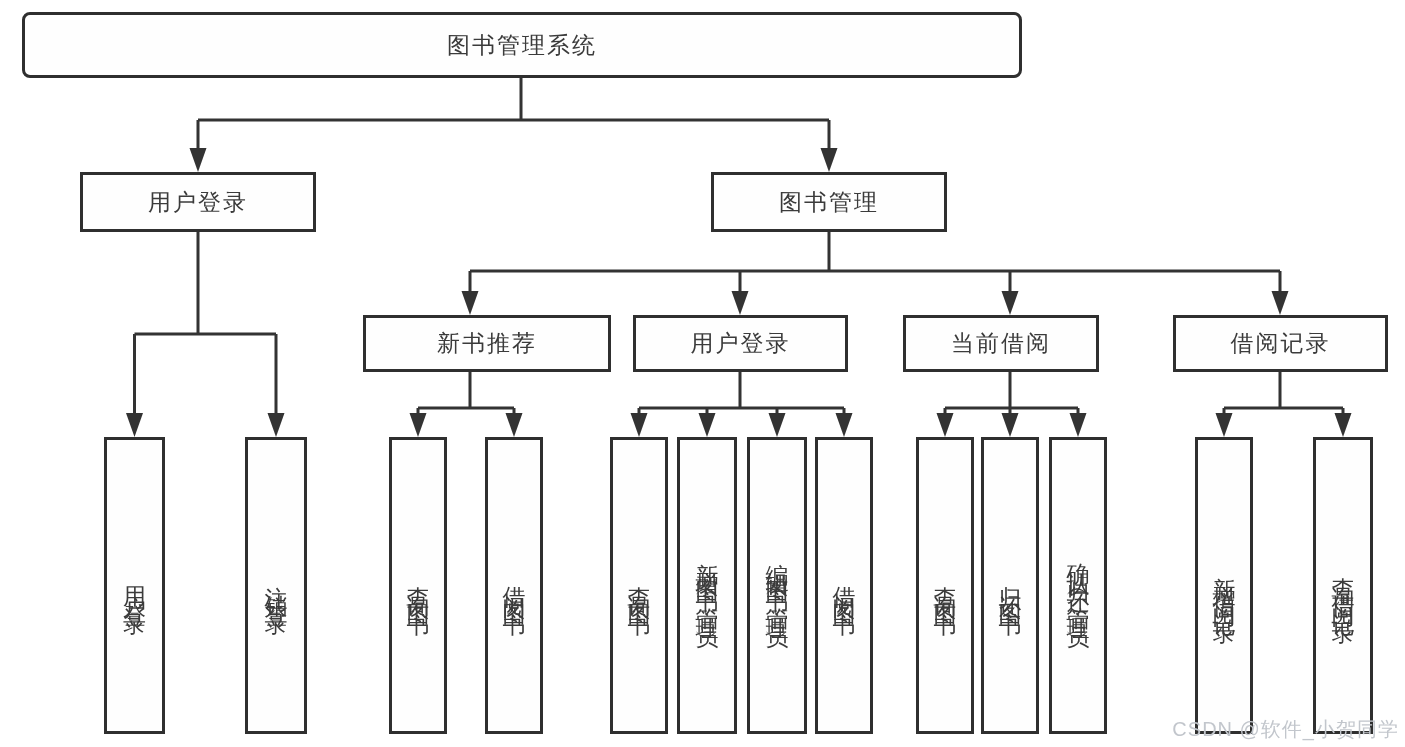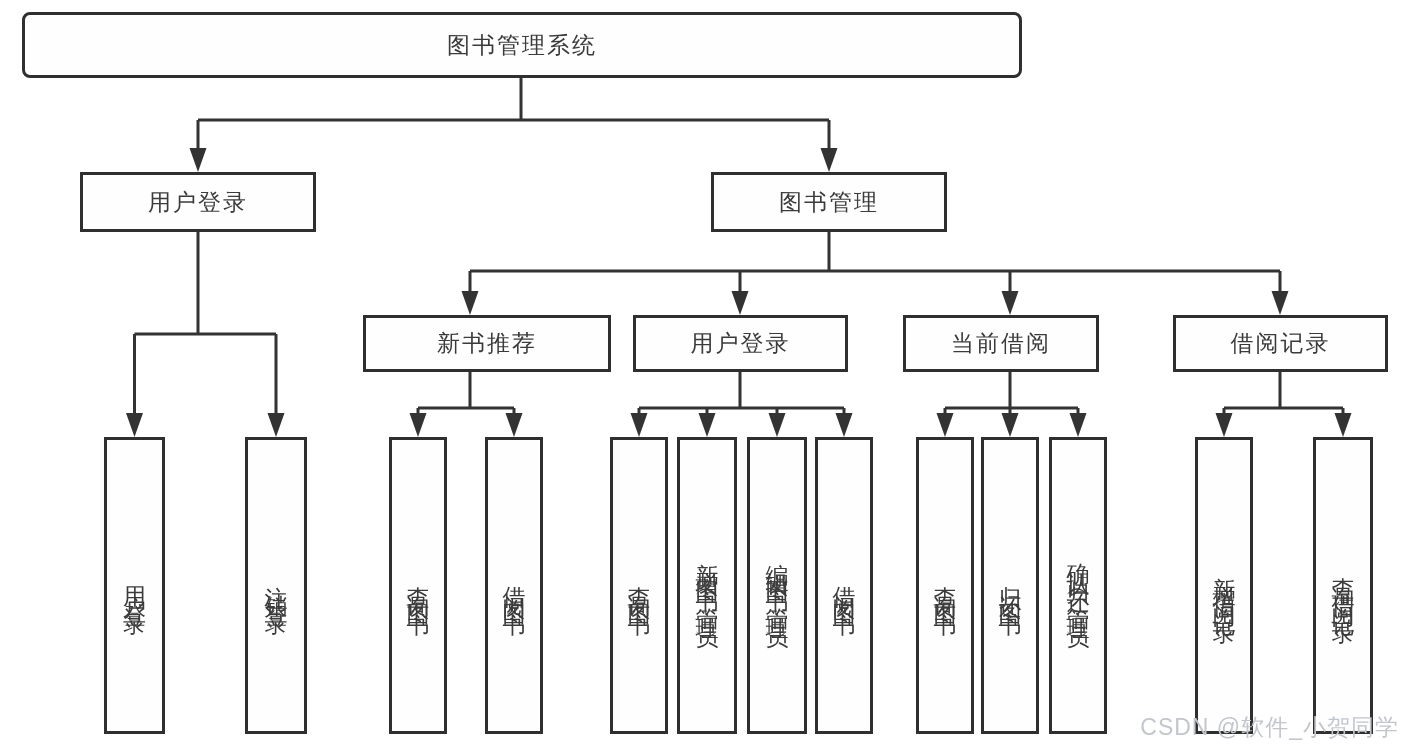--- a/index.html
+++ b/index.html
@@ -42,21 +42,21 @@
     text-orientation:mixed;
     font-size:23px;
     letter-spacing:9px;
     line-height:1;
     white-space:nowrap;
   }
   .watermark{
     position:absolute;
     right:6px;
     bottom:4px;
-    font-size:23px;
+    font-size:20px;
     letter-spacing:1px;
     color:var(--wm);
     white-space:nowrap;
     pointer-events:none;
   }
 </style>
 </head>
 <body>
 
 <div class="canvas">

